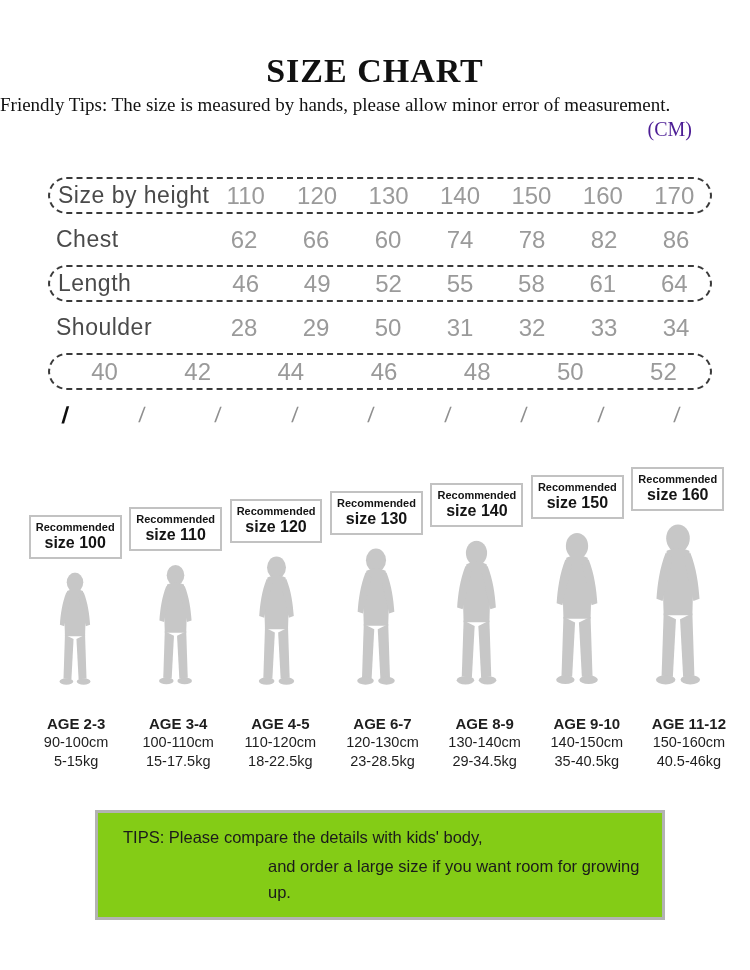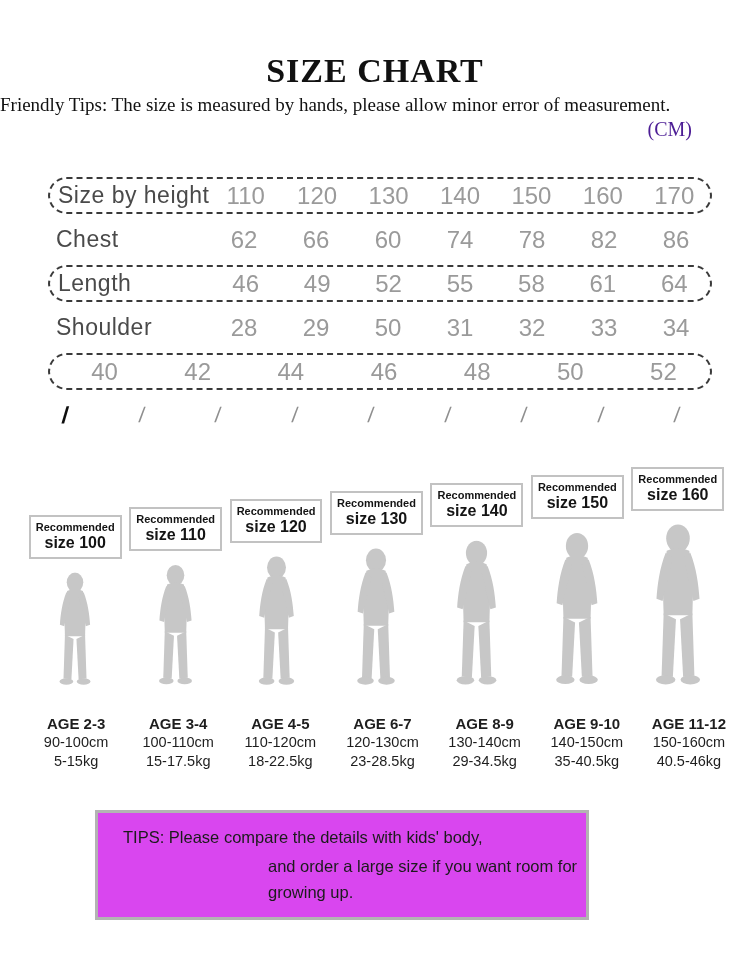--- a/index.html
+++ b/index.html
@@ -66,22 +66,22 @@
   .c7 .kid { height:162px; }
 
   .age-row { display:grid; grid-template-columns:repeat(7,1fr); margin:28px 10px 0 25px; }
   .age-block { display:flex; flex-direction:column; align-items:center; }
   .age-inner { text-align:center; }
   .age-line { font-size:15px; font-weight:700; color:#1e1e1e; line-height:19px; white-space:nowrap; }
   .range-line, .weight-line { font-size:14.5px; color:#1e1e1e; line-height:19px; white-space:nowrap; }
 
   
   .tips-box {
-    margin:39px 0 0 95px; width:494px; border:3px solid #b3b3b3;
-    background:#d946ef; padding:11px 0 12px 25px;
+    margin:39px 0 0 95px; width:570px; border:3px solid #b3b3b3;
+    background:#84cc16; padding:11px 0 12px 25px;
   }
   .tips-line1 { font-size:16.5px; color:#1b1b1b; line-height:26px; }
   .tips-line2 { font-size:16.5px; color:#1b1b1b; line-height:26px; margin-left:145px; margin-top:3px; }
 
   .svg-defs { position:absolute; width:0; height:0; overflow:hidden; }
 </style>
 </head>
 <body>
 
 <svg class="svg-defs" aria-hidden="true">

